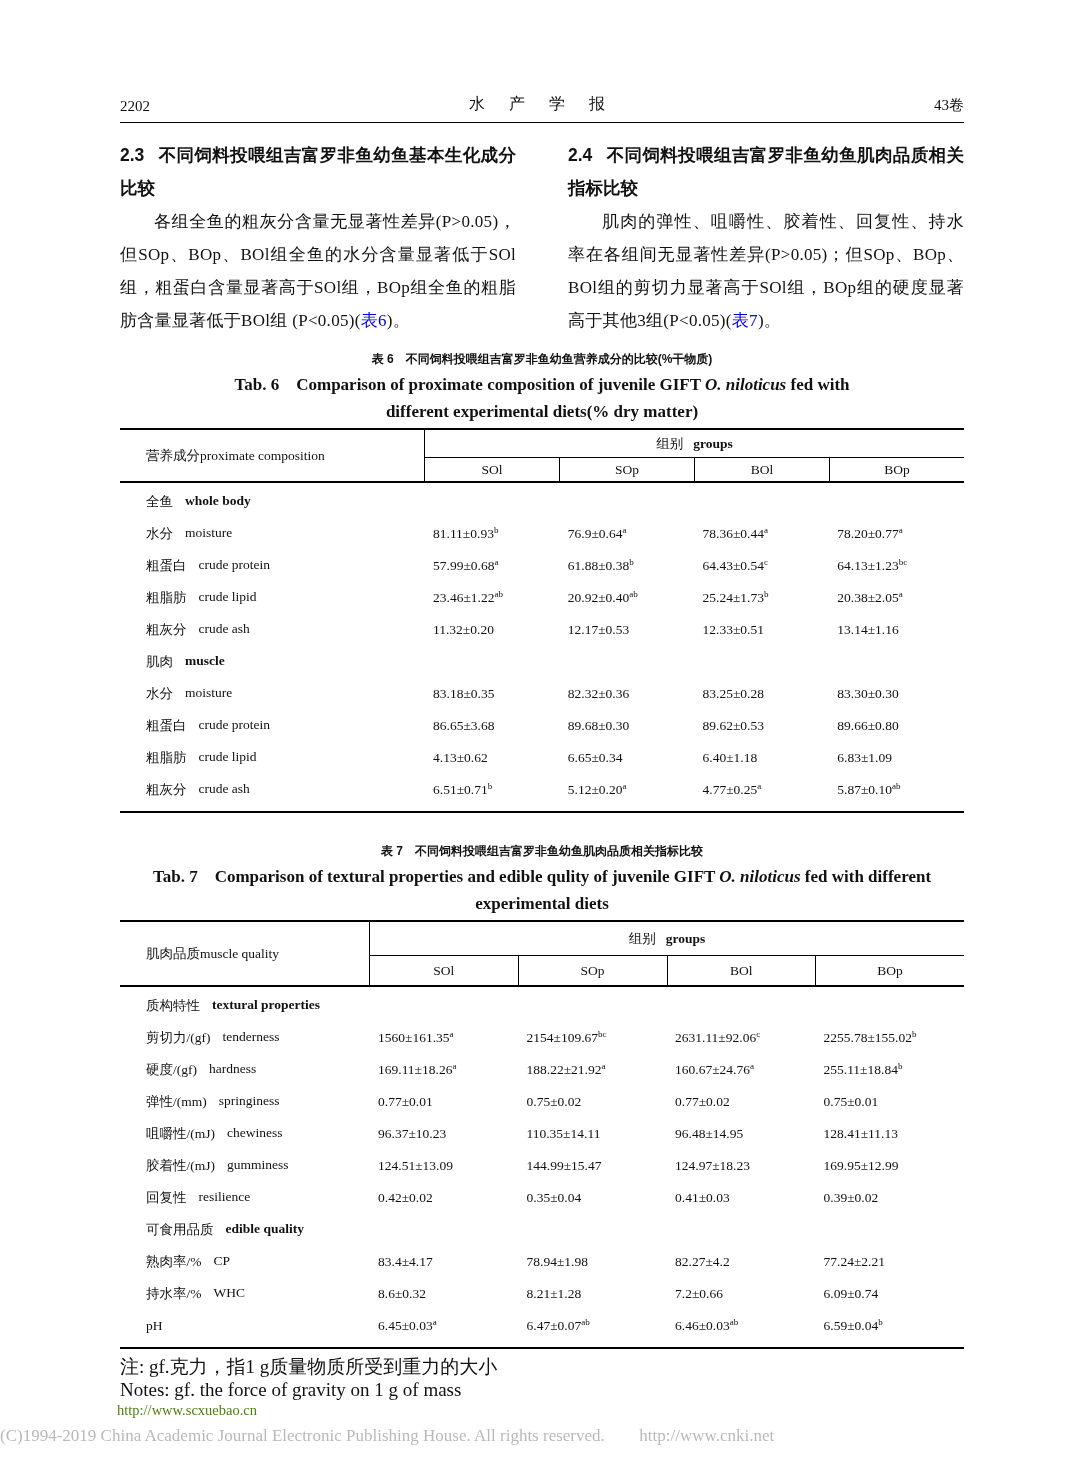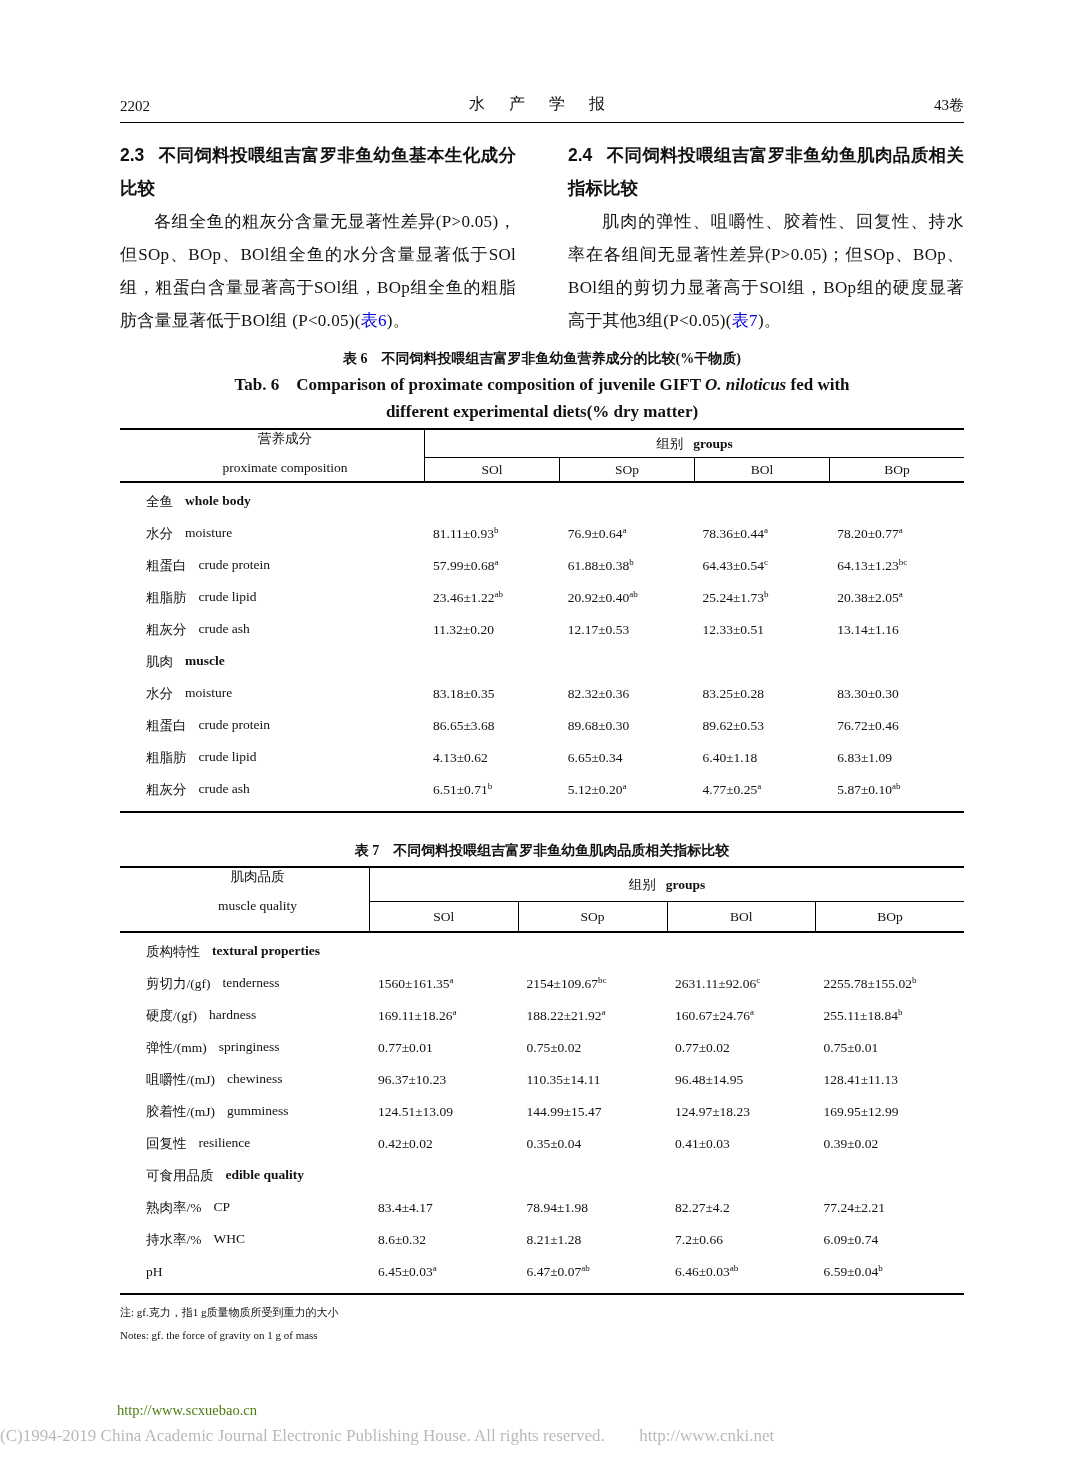--- a/index.html
+++ b/index.html
@@ -27,34 +27,34 @@
   }
   .sec-heading .sec-num{margin-right:14px;}
   .para{
     font-size:17px;line-height:33px;text-align:justify;text-indent:2em;
     margin:0;letter-spacing:.3px;
   }
   .inline-link{color:#0000dd;cursor:pointer;}
 
   
   .tbl-title-zh{
-    text-align:center;font-family:Liberation Serif, serif;
-    font-weight:bold;font-size:14px;line-height:24px;margin-top:10px;
+    text-align:center;font-family:Liberation Sans, sans-serif;
+    font-weight:bold;font-size:12px;line-height:24px;margin-top:10px;
   }
   .tbl-title-en{
     text-align:center;font-weight:bold;font-size:17px;line-height:27px;
   }
   .tbl-title-en .species{font-style:italic;}
 
   
   .tbl{font-size:13.5px;margin-top:3px;}
   .tbl-head{border-top:2.5px solid #000;border-bottom:2.5px solid #000;display:flex;}
   .head-label{
-    display:flex;align-items:center;gap:12px;padding-left:26px;
-    border-right:1px solid #000;box-sizing:border-box;flex-direction:column;
+    display:flex;align-items:center;padding-left:26px;
+    border-right:1px solid #000;box-sizing:border-box;
   }
   .t6 .head-label,.t6 .row-label{width:305px;}
   .t7 .head-label,.t7 .row-label{width:250px;}
   .head-groups{flex:1;}
   .group-title{text-align:center;border-bottom:1px solid #000;}
   .t6 .group-title{height:27px;line-height:27px;}
   .t7 .group-title{height:33px;line-height:33px;}
   .group-title .g-en{margin-left:10px;font-weight:bold;}
   .group-cols{display:flex;}
   .t6 .group-cols{height:23px;line-height:23px;}
@@ -63,21 +63,21 @@
   .group-cols > div + div{border-left:1px solid #000;}
   .tbl-body{border-bottom:2.5px solid #000;padding:3px 0 5px;}
   .tbl-row{display:flex;height:32px;align-items:center;}
   .row-label{padding-left:26px;box-sizing:border-box;display:flex;gap:12px;white-space:nowrap;}
   .row-label .en{}
   .tbl-row.section .en{font-weight:bold;}
   .cell{flex:1;padding-left:8px;box-sizing:border-box;white-space:nowrap;}
   sup{font-size:9px;line-height:0;}
 
   
-  .tbl-notes{font-size:11px;line-height:23px;margin-top:6px;}
+  .tbl-notes{font-size:19px;line-height:23px;margin-top:6px;}
 
   
   .footer-link{
     position:absolute;left:117px;top:1402px;font-size:14.5px;color:#4d7c0f;
   }
   .copyright{
     position:absolute;left:0;right:0;top:1426px;
     color:#b9b9b9;font-size:17px;
   }
 </style>
@@ -200,21 +200,21 @@
             <div class="cell">83.30±0.30</div>
           </div>
           <div class="tbl-row">
             <div class="row-label">
               <span>粗蛋白</span>
               <span class="en">crude protein</span>
             </div>
             <div class="cell">86.65±3.68</div>
             <div class="cell">89.68±0.30</div>
             <div class="cell">89.62±0.53</div>
-            <div class="cell">76.72±0.46</div>
+            <div class="cell">89.66±0.80</div>
           </div>
           <div class="tbl-row">
             <div class="row-label">
               <span>粗脂肪</span>
               <span class="en">crude lipid</span>
             </div>
             <div class="cell">4.13±0.62</div>
             <div class="cell">6.65±0.34</div>
             <div class="cell">6.40±1.18</div>
             <div class="cell">6.83±1.09</div>
@@ -226,20 +226,23 @@
             </div>
             <div class="cell">6.51±0.71<sup>b</sup></div>
             <div class="cell">5.12±0.20<sup>a</sup></div>
             <div class="cell">4.77±0.25<sup>a</sup></div>
             <div class="cell">5.87±0.10<sup>ab</sup></div>
           </div>
         </div>
     </div>
 
     <div class="tbl-title-zh" style="margin-top:26px;">表 7　不同饲料投喂组吉富罗非鱼幼鱼肌肉品质相关指标比较</div>
+    <div class="tbl-title-en">
+      <span>Tab. 7　Comparison of textural properties and edible qulity of juvenile GIFT </span><span class="species">O. niloticus</span><span> fed with different experimental diets</span>
+    </div>
 
     <div class="tbl t7">
       <div class="tbl-head">
         <div class="head-label">
           <span>肌肉品质</span>
           <span>muscle quality</span>
         </div>
         <div class="head-groups">
           <div class="group-title">
             <span>组别</span><span class="g-en">groups</span>

